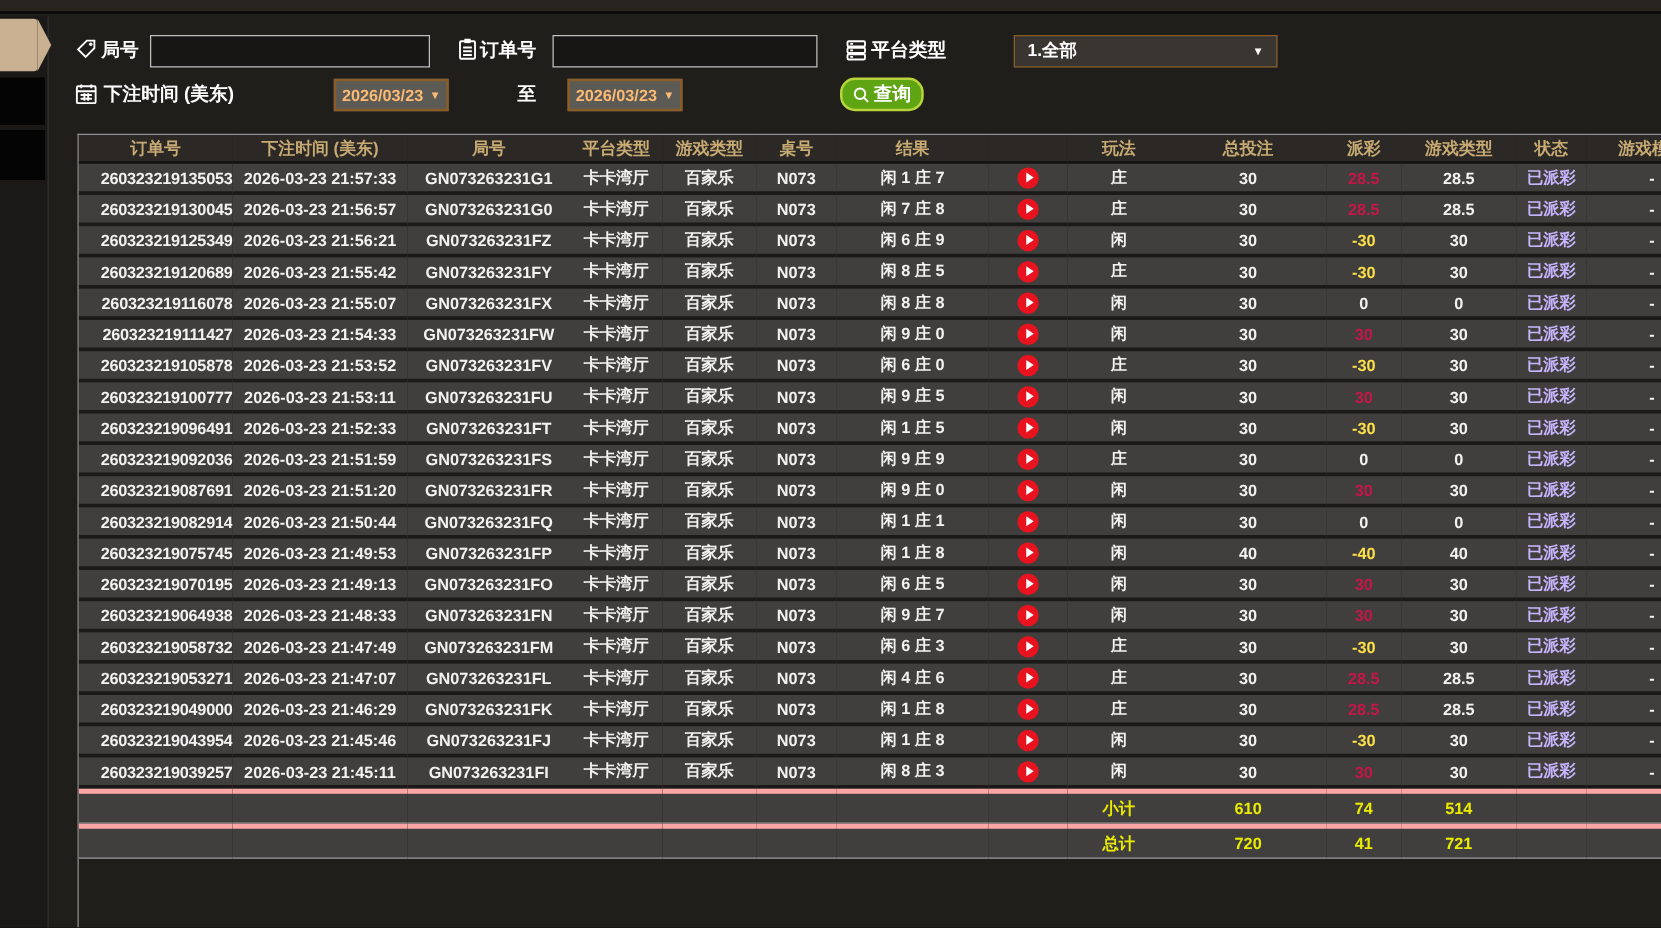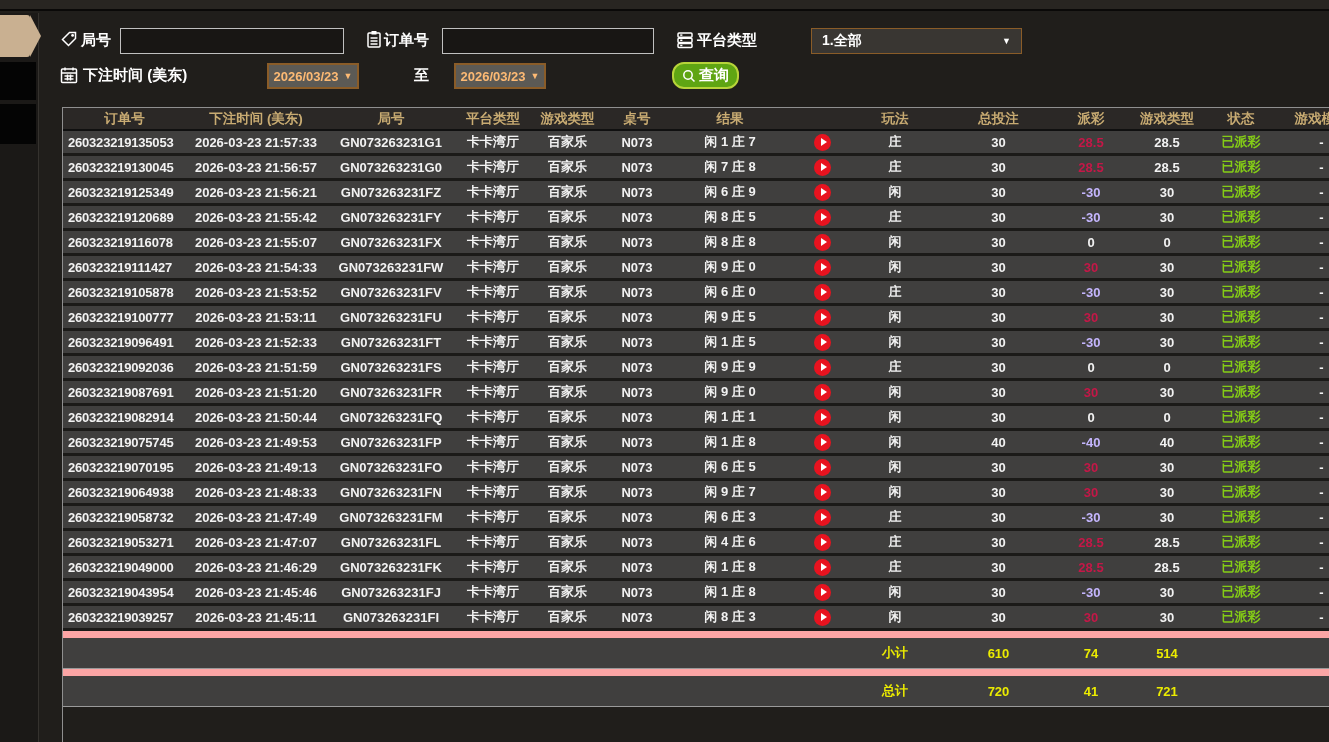--- a/index.html
+++ b/index.html
@@ -33,27 +33,27 @@
     color:#fff; font-size:15px; font-weight:bold; display:flex; align-items:center; gap:3px; padding:0 8px; cursor:pointer; }
 
   
   .table-wrap { position:absolute; left:62px; top:107px; width:1267px; height:635px; overflow:hidden;
     border-left:1px solid #8f8f8f; border-top:1px solid #8f8f8f; }
   table { border-collapse:separate; border-spacing:0; table-layout:fixed; width:1311px; }
   th { height:23px; background:#2b2826; color:#c8ab72; font-size:13.5px; font-weight:bold;
     border-bottom:2px solid #101010; white-space:nowrap; overflow:hidden; text-align:center; }
   td { height:25px; background:#403f3e; border-bottom:3px solid #1b1a18; text-align:center;
     font-size:13px; font-weight:bold; color:#f2f2f2; white-space:nowrap; overflow:hidden; }
-  td.order { text-align:left; padding-left:5px; letter-spacing:-0.2px; }
+  td.order { text-align:right; padding-left:5px; letter-spacing:-0.2px; }
   td.pay-win  { color:#c41747; }
-  td.pay-loss { color:#c4b5fd; }
+  td.pay-loss { color:#fde047; }
   td.pay-zero { color:#f2f2f2; }
-  td.status   { color:#84cc16;font-family:Liberation Serif, serif; }
-  .summary-row td { background:#403f3e; border-bottom:1px solid #9a9a9a; border-top:7px solid #fca5a5;
-    color:#ebeb00; height:38px; }
+  td.status   { color:#c4b5fd;font-family:Liberation Serif, serif; }
+  .summary-row td { background:#403f3e; border-bottom:1px solid #9a9a9a; border-top:4px solid #fca5a5;
+    color:#ebeb00; height:28px; }
   .play-btn { display:inline-flex; align-items:center; justify-content:center; width:17px; height:17px;
     border-radius:50%; background:#e8131f; cursor:pointer; vertical-align:middle; }
   .play-btn .tri { width:0; height:0; border-top:4px solid transparent; border-bottom:4px solid transparent;
     border-left:6px solid #fff; margin-left:2px; }
   svg.line-icon { stroke:#fff; fill:none; stroke-width:1.5; }
 </style>
 </head>
 <body>
 
 <div class="screen">

